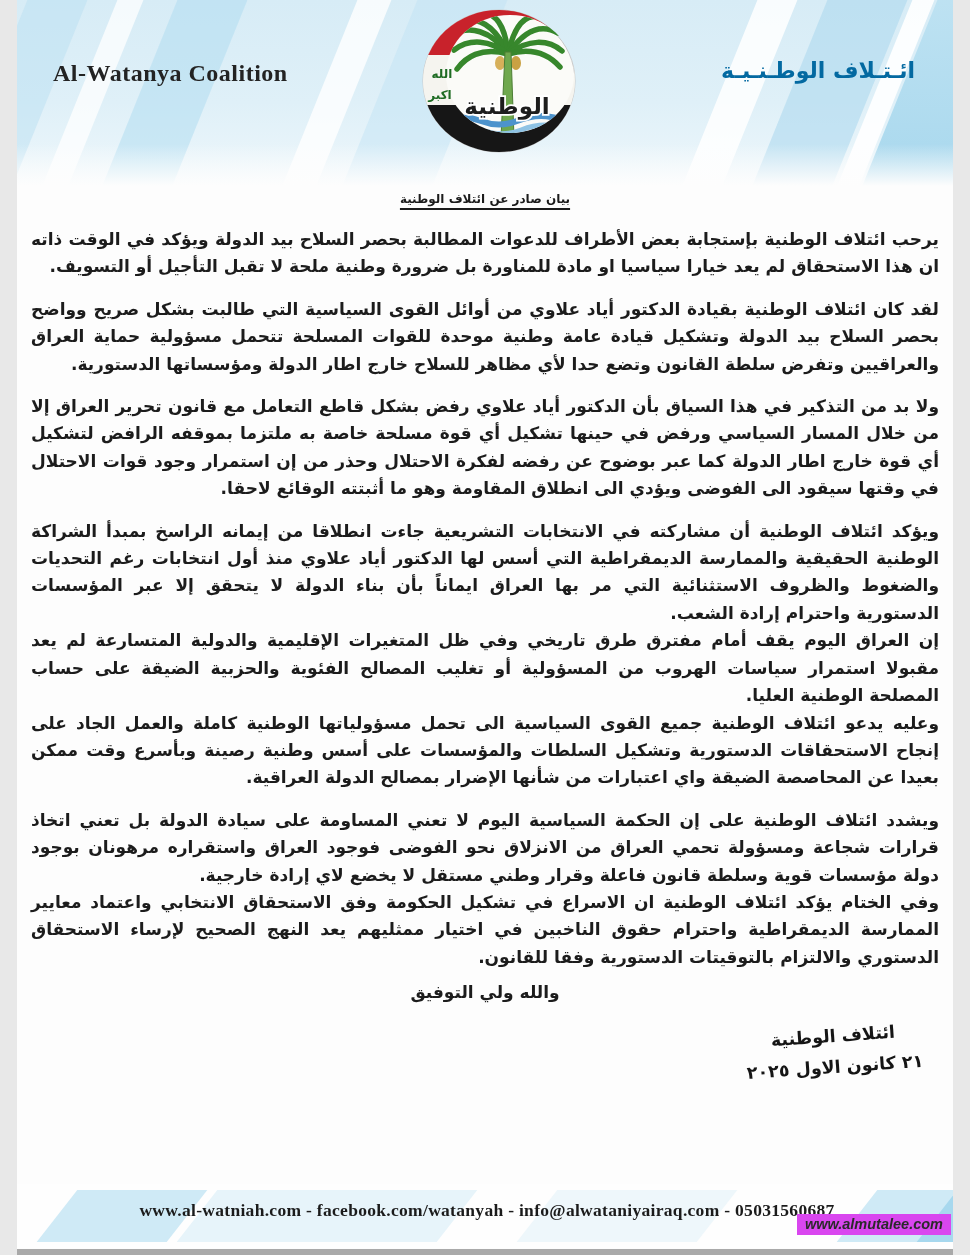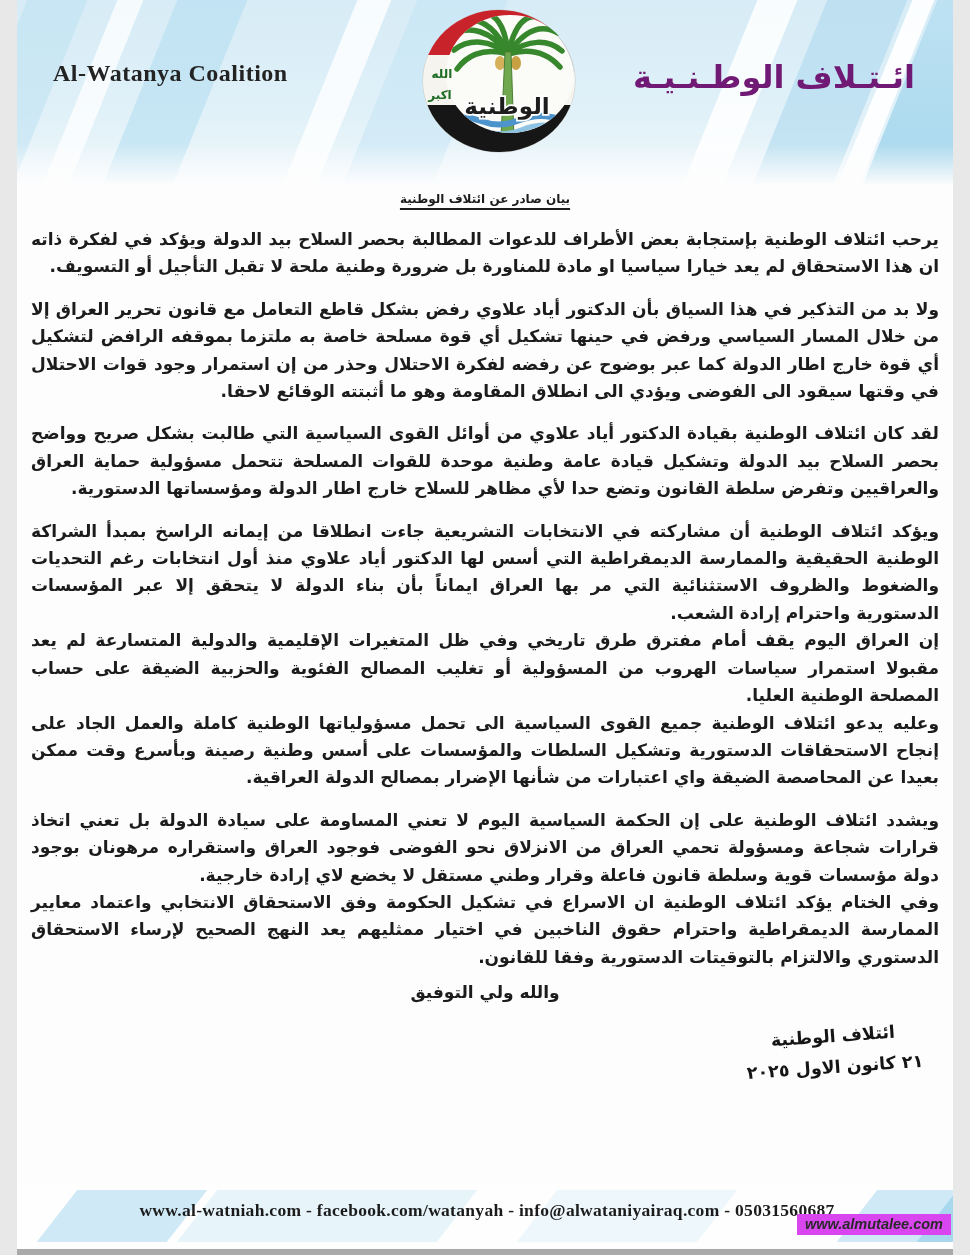--- a/index.html
+++ b/index.html
@@ -26,21 +26,21 @@
   .s9{left:-30px;width:60px;background:rgba(186,224,242,.5);}
   .header-fade{position:absolute;left:0;bottom:0;width:100%;height:42px;
     background:linear-gradient(180deg,rgba(253,253,253,0),#fdfdfd);}
   .org-en{
     position:absolute;left:36px;top:60px;
     font-family:"Liberation Serif",serif;font-weight:bold;font-size:24px;color:#232323;
     letter-spacing:.5px;
   }
   .org-ar{
     position:absolute;right:38px;top:58px;direction:rtl;
-    font-weight:bold;font-size:32px;color:#701a75;
+    font-weight:bold;font-size:22px;color:#0369a1;
   }
   .logo{position:absolute;left:402px;top:6px;width:164px;height:154px;}
   
   .content{
     position:absolute;top:192px;left:14px;right:14px;
     direction:rtl;color:#1c1c1c;
   }
   .doc-title{
     text-align:center;font-weight:bold;font-size:12px;margin:0 0 20px 0;
     text-decoration:underline;text-underline-offset:5px;text-decoration-thickness:1.5px;
@@ -150,23 +150,23 @@
         <path d="M30 124 Q 48 117 66 123 T 102 122 T 136 118" fill="none" stroke="#8fc3e4" stroke-width="5" stroke-linecap="round"></path>
       </g>
 
       <text x="88" y="106" font-size="23" font-weight="bold" fill="#1d1d1d" stroke="#ffffff" stroke-width="3.5" paint-order="stroke" text-anchor="middle" font-family="DejaVu Sans, sans-serif">الوطنية</text>
     </svg>
   </div>
 
   <div class="content">
     <div class="doc-title">بيان صادر عن ائتلاف الوطنية</div>
 
-    <p class="pgap">يرحب ائتلاف الوطنية بإستجابة بعض الأطراف للدعوات المطالبة بحصر السلاح بيد الدولة ويؤكد في لفكرة ذاته ان هذا الاستحقاق لم يعد خيارا سياسيا او مادة للمناورة بل ضرورة وطنية ملحة لا تقبل التأجيل أو التسويف.</p>
+    <p class="pgap">يرحب ائتلاف الوطنية بإستجابة بعض الأطراف للدعوات المطالبة بحصر السلاح بيد الدولة ويؤكد في الوقت ذاته ان هذا الاستحقاق لم يعد خيارا سياسيا او مادة للمناورة بل ضرورة وطنية ملحة لا تقبل التأجيل أو التسويف.</p>
+    <p class="pgap">لقد كان ائتلاف الوطنية بقيادة الدكتور أياد علاوي من أوائل القوى السياسية التي طالبت بشكل صريح وواضح بحصر السلاح بيد الدولة وتشكيل قيادة عامة وطنية موحدة للقوات المسلحة تتحمل مسؤولية حماية العراق والعراقيين وتفرض سلطة القانون وتضع حدا لأي مظاهر للسلاح خارج اطار الدولة ومؤسساتها الدستورية.</p>
     <p class="pgap">ولا بد من التذكير في هذا السياق بأن الدكتور أياد علاوي رفض بشكل قاطع التعامل مع قانون تحرير العراق إلا من خلال المسار السياسي ورفض في حينها تشكيل أي قوة مسلحة خاصة به ملتزما بموقفه الرافض لتشكيل أي قوة خارج اطار الدولة كما عبر بوضوح عن رفضه لفكرة الاحتلال وحذر من إن استمرار وجود قوات الاحتلال في وقتها سيقود الى الفوضى ويؤدي الى انطلاق المقاومة وهو ما أثبتته الوقائع لاحقا.</p>
-    <p class="pgap">لقد كان ائتلاف الوطنية بقيادة الدكتور أياد علاوي من أوائل القوى السياسية التي طالبت بشكل صريح وواضح بحصر السلاح بيد الدولة وتشكيل قيادة عامة وطنية موحدة للقوات المسلحة تتحمل مسؤولية حماية العراق والعراقيين وتفرض سلطة القانون وتضع حدا لأي مظاهر للسلاح خارج اطار الدولة ومؤسساتها الدستورية.</p>
     <p>ويؤكد ائتلاف الوطنية أن مشاركته في الانتخابات التشريعية جاءت انطلاقا من إيمانه الراسخ بمبدأ الشراكة الوطنية الحقيقية والممارسة الديمقراطية التي أسس لها الدكتور أياد علاوي منذ أول انتخابات رغم التحديات والضغوط والظروف الاستثنائية التي مر بها العراق ايماناً بأن بناء الدولة لا يتحقق إلا عبر المؤسسات الدستورية واحترام إرادة الشعب.</p>
     <p>إن العراق اليوم يقف أمام مفترق طرق تاريخي وفي ظل المتغيرات الإقليمية والدولية المتسارعة لم يعد مقبولا استمرار سياسات الهروب من المسؤولية أو تغليب المصالح الفئوية والحزبية الضيقة على حساب المصلحة الوطنية العليا.</p>
     <p class="pgap">وعليه يدعو ائتلاف الوطنية جميع القوى السياسية الى تحمل مسؤولياتها الوطنية كاملة والعمل الجاد على إنجاح الاستحقاقات الدستورية وتشكيل السلطات والمؤسسات على أسس وطنية رصينة وبأسرع وقت ممكن بعيدا عن المحاصصة الضيقة واي اعتبارات من شأنها الإضرار بمصالح الدولة العراقية.</p>
     <p>ويشدد ائتلاف الوطنية على إن الحكمة السياسية اليوم لا تعني المساومة على سيادة الدولة بل تعني اتخاذ قرارات شجاعة ومسؤولة تحمي العراق من الانزلاق نحو الفوضى فوجود العراق واستقراره مرهونان بوجود دولة مؤسسات قوية وسلطة قانون فاعلة وقرار وطني مستقل لا يخضع لاي إرادة خارجية.</p>
     <p>وفي الختام يؤكد ائتلاف الوطنية ان الاسراع في تشكيل الحكومة وفق الاستحقاق الانتخابي واعتماد معايير الممارسة الديمقراطية واحترام حقوق الناخبين في اختيار ممثليهم يعد النهج الصحيح لإرساء الاستحقاق الدستوري والالتزام بالتوقيتات الدستورية وفقا للقانون.</p>
 
     <p class="closing">والله ولي التوفيق</p>
 
     <div class="signature">
       <div>ائتلاف الوطنية</div>

